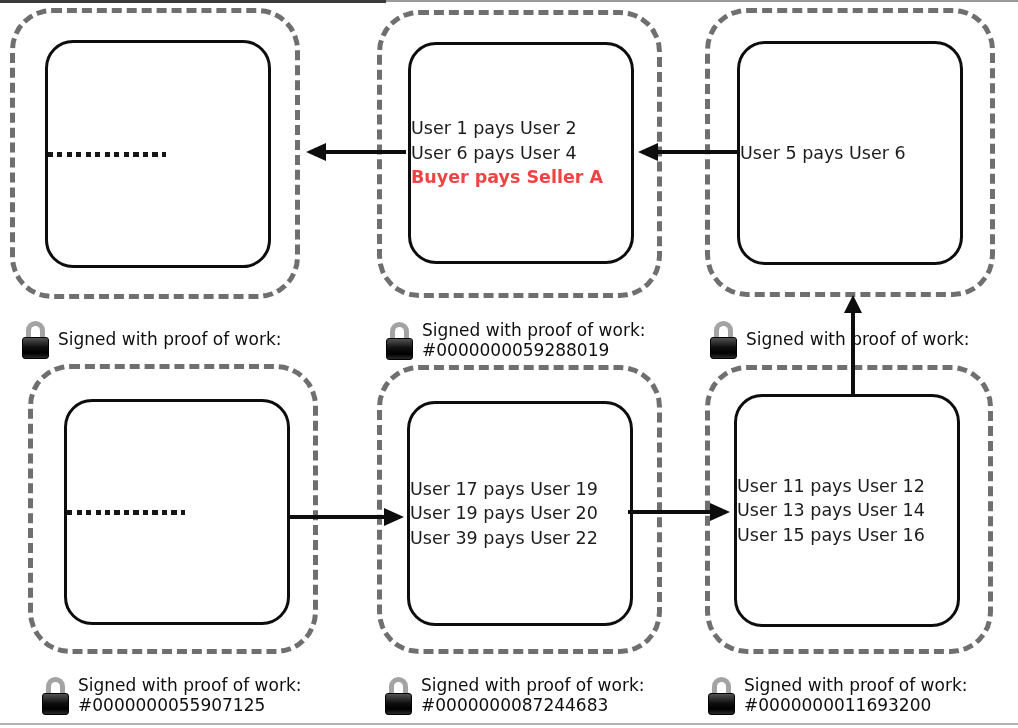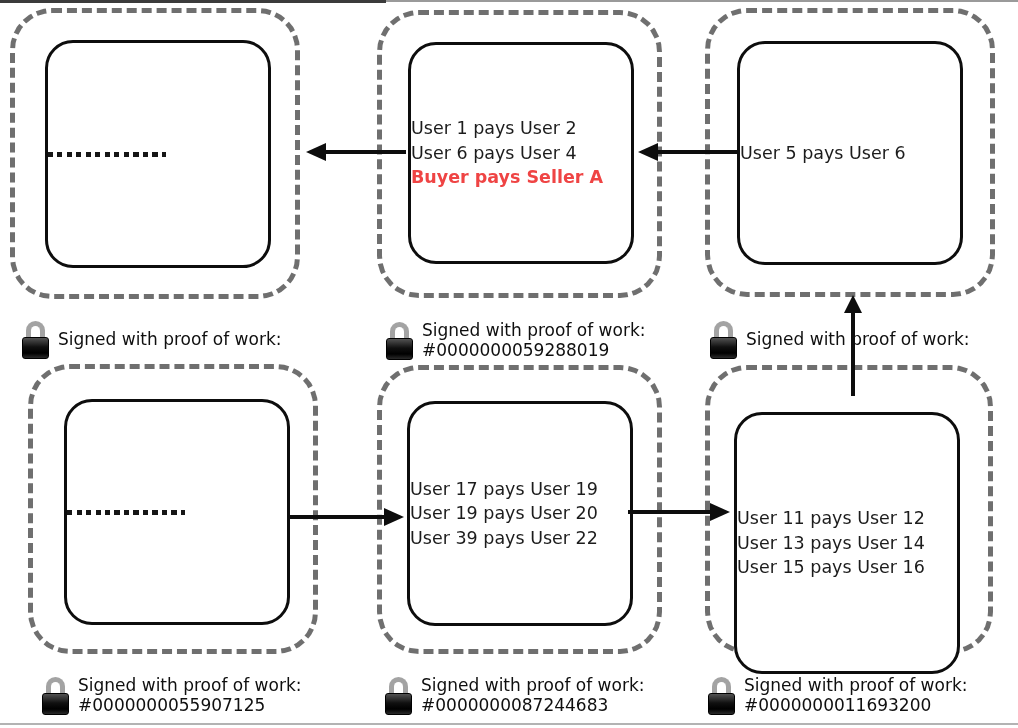--- a/index.html
+++ b/index.html
@@ -81,21 +81,21 @@
 
   <div class="outer" style="left:377px;top:365px;width:285px;height:289px;">
     <div class="inner" style="left:25px;top:31px;width:226px;height:225px;">
       <div class="tx">User 17 pays User 19</div>
       <div class="tx">User 19 pays User 20</div>
       <div class="tx">User 39 pays User 22</div>
     </div>
   </div>
 
   <div class="outer" style="left:705px;top:365px;width:288px;height:289px;">
-    <div class="inner" style="left:24px;top:42px;width:226px;height:262px;">
+    <div class="inner" style="left:24px;top:24px;width:226px;height:233px;">
       <div class="tx">User 11 pays User 12</div>
       <div class="tx">User 13 pays User 14</div>
       <div class="tx">User 15 pays User 16</div>
     </div>
   </div>
 
   <div class="arrow" style="left:306px;top:143px;width:100px;height:18px;">
     <div class="head-left" style="left:0;top:0;"></div>
     <div class="shaft-h" style="left:16px;top:7px;width:84px;"></div>
   </div>

